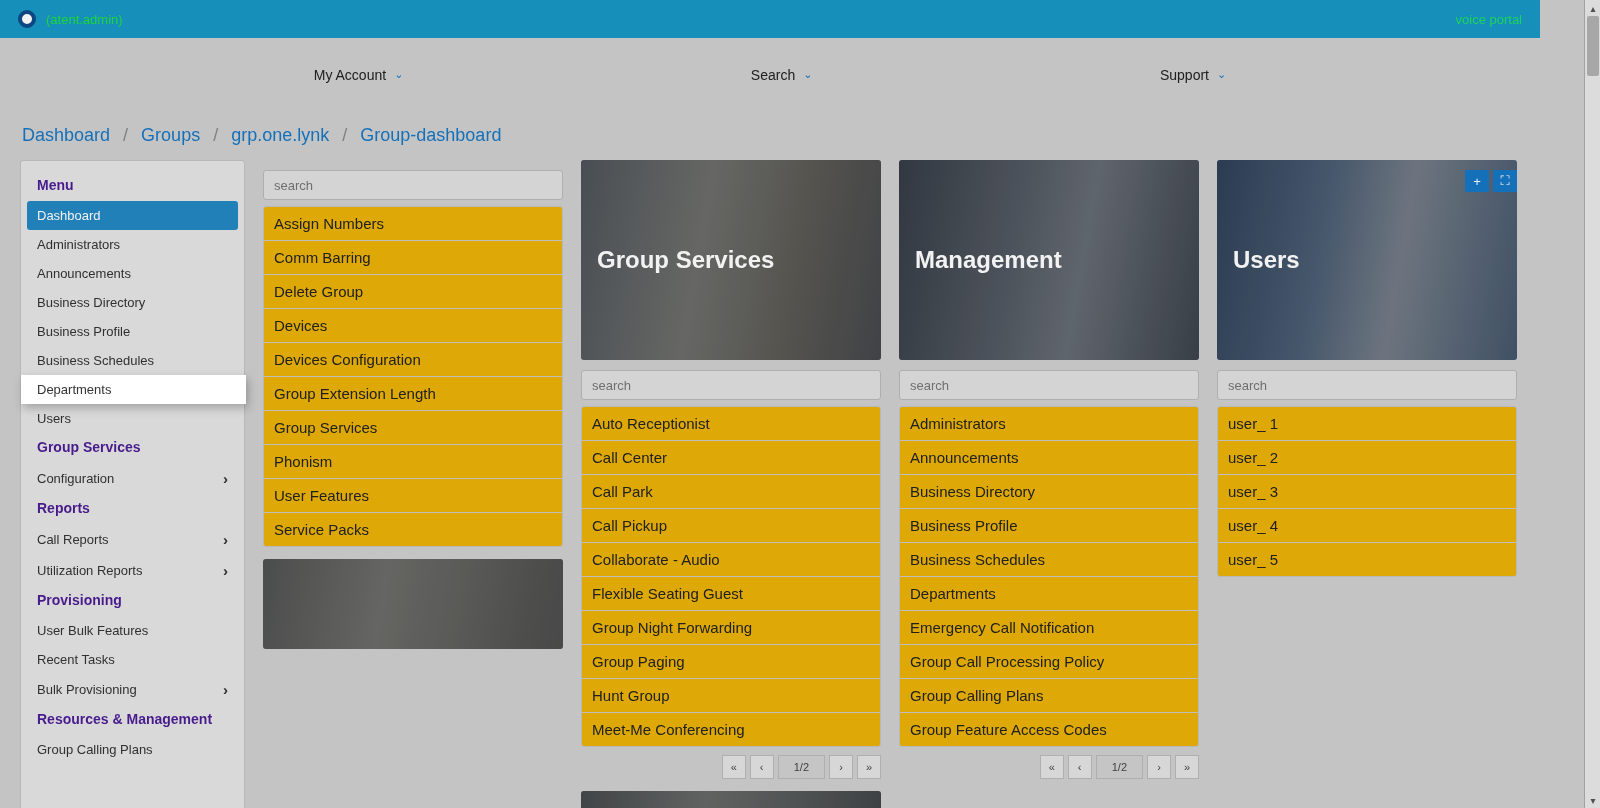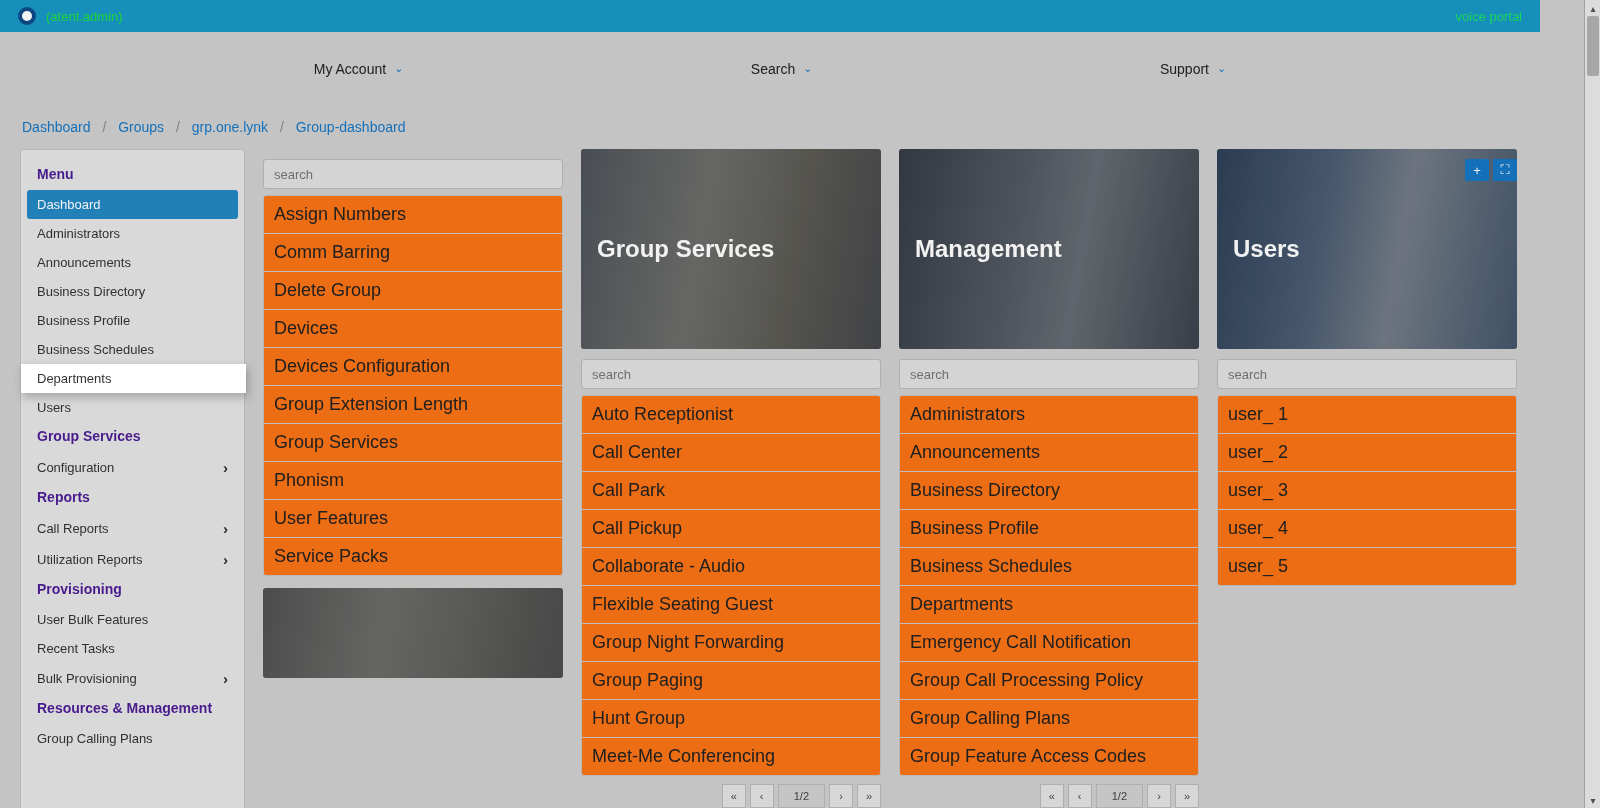--- a/index.html
+++ b/index.html
@@ -8,31 +8,31 @@
 ::-webkit-scrollbar { width: 16px; background:#e8e8e8; }
 ::-webkit-scrollbar-thumb { background:#b8b8b8; }
 
 .app { position: absolute; left:0; top:0; width:1540px; height:808px; background: #cfcfcf; overflow-y: auto;}
 
 .outer-scroll-track { position:absolute; right:0; top:0; width:16px; height:808px; background: linear-gradient(#e8e8e8,#e8e8e8); border-left:1px solid #aaa; }
 .outer-scroll-track .up { position:absolute; top:0; left:0; width:16px; height:16px; display:flex; align-items:center; justify-content:center; color:#555; font-size:10px;}
 .outer-scroll-track .down { position:absolute; bottom:0; left:0; width:16px; height:16px; display:flex; align-items:center; justify-content:center; color:#555; font-size:10px;}
 .outer-scroll-thumb { position:absolute; top:16px; left:2px; width:12px; height:60px; background:#b0b0b0; border-radius:2px;}
 
-.topbar { height: 32px; background: #1897c4; display:flex; align-items:center; padding:0 18px; justify-content:space-between; }
+.topbar { height: 38px; background: #1897c4; display:flex; align-items:center; padding:0 18px; justify-content:space-between; }
 .topbar-left { display:flex; align-items:center; gap:10px; }
 .logo-circle { width:18px; height:18px; border-radius:50%; background:#fff; border:4px solid #0d4b8a; }
 .tenant-label { color:#21e03f; font-size:13px; }
 .portal-label { color:#1fe05f; font-size:13px; }
 
 .navbar { background:#cfcfcf; height:73px; display:flex; align-items:center; justify-content:space-around; padding:8px 140px;}
 .navbar .menuitem { color:#222; font-size:14px; display:flex; align-items:center; gap:8px; cursor:pointer; }
 .navbar .menuitem .caret { color:#1676c2; font-size:11px; }
 
-.breadcrumb { padding: 14px 22px 4px 22px; font-size:14px; }
+.breadcrumb { padding: 14px 22px 4px 22px; font-size:18px; }
 .breadcrumb a { color:#1777c5; text-decoration:none; }
 .breadcrumb .sep { color:#888; margin:0 8px; }
 
 .content { display:flex; gap:18px; padding:10px 20px 40px 20px; }
 
 .sidebar { width:225px; background:#e5e5e5; border:1px solid #c2c2c2; border-radius:3px; padding:10px 0 20px 0; position:relative;}
 .sidebar h4 { font-weight:600; font-size:14px; color:#4c1d95; padding:6px 16px 8px 16px; }
 .sidebar .item { font-size:13px; color:#333; padding:7px 16px; cursor:pointer; display:flex; align-items:center; justify-content:space-between;}
 .sidebar .item.active { background:#2487c2; color:#fff; border-radius:3px; margin:0 6px; padding:7px 10px;}
 .sidebar .item.hover { background:#fff; box-shadow: 2px 4px 10px rgba(0,0,0,.25); position:relative; z-index:10; margin-right:-2px;}
@@ -42,21 +42,21 @@
 .col { width:300px; display:flex; flex-direction:column; gap:0; }
 .col .hero { height:200px; border-radius:3px; overflow:hidden; position:relative; display:flex; align-items:center; padding-left:16px; }
 .hero .bg { position:absolute; inset:0; }
 .hero .overlay { position:absolute; inset:0; background:rgba(35,45,60,.55); }
 .hero h3 { position:relative; color:#fff; font-size:24px; font-weight:600; line-height:1.15; }
 
 .search { margin-top:10px; }
 .search input { width:100%; height:30px; border:1px solid #b9b9b9; border-radius:3px; padding:0 10px; font-size:13px; background:#e0e0e0; color:#555;}
 
 .list { margin-top:6px; border:1px solid #c2c2c2; border-radius:3px; overflow:hidden; }
-.list .row { padding:8px 10px; font-size:18px; color:#222; border-bottom:1px solid #c9c9c9; background:#f97316; cursor:pointer;}
+.list .row { padding:8px 10px; font-size:15px; color:#222; border-bottom:1px solid #c9c9c9; background:#eab308; cursor:pointer;}
 .list .row:last-child { border-bottom:none; }
 
 .pager { display:flex; justify-content:flex-end; gap:4px; margin-top:8px; }
 .pager .pbtn { width:24px; height:24px; border:1px solid #b9b9b9; display:flex; align-items:center; justify-content:center; font-size:11px; color:#444; background:#e3e3e3; cursor:pointer;}
 .pager .pbtn.label { width:auto; padding:0 15px; background:#d0d0d0;}
 
 .mini-hero { height:90px; border-radius:3px; overflow:hidden; position:relative; margin-top:12px; }
 .mini-hero .bg { position:absolute; inset:0; }
 .mini-hero .overlay { position:absolute; inset:0; background:rgba(35,45,60,.55); }
 

